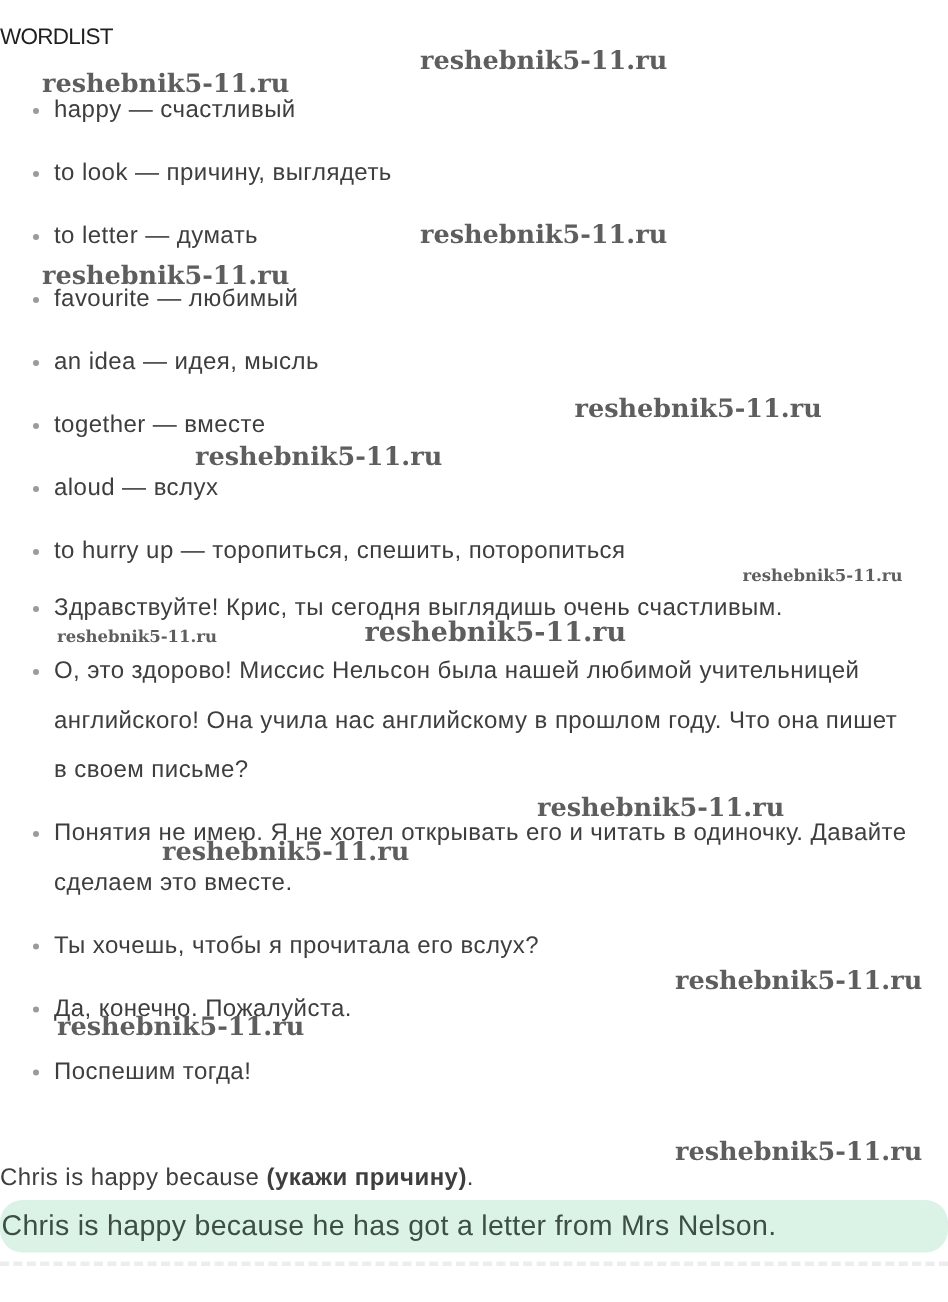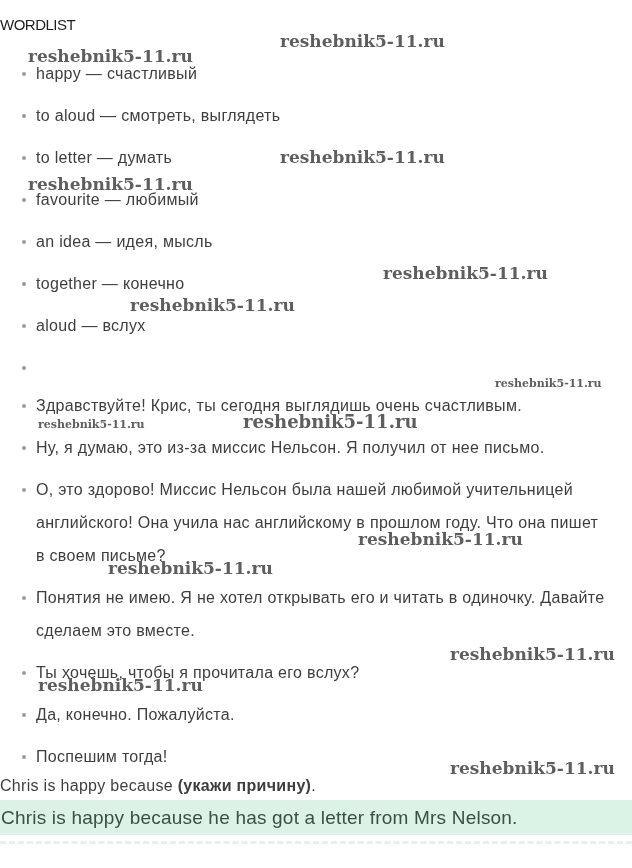--- a/index.html
+++ b/index.html
@@ -104,63 +104,60 @@
 <div class="heading">WORDLIST</div>
 
 <div class="wordlist">
   <div class="li">
     <span class="bullet"></span>
     <span class="li-text">happy — счастливый</span>
   </div>
 
   <div class="li">
     <span class="bullet"></span>
-    <span class="li-text">to aloud — смотреть, выглядеть</span>
+    <span class="li-text">to look — причину, выглядеть</span>
   </div>
 
   <div class="li">
     <span class="bullet"></span>
     <span class="li-text">to letter — думать</span>
   </div>
 
   <div class="li">
     <span class="bullet"></span>
     <span class="li-text">favourite — любимый</span>
   </div>
 
   <div class="li">
     <span class="bullet"></span>
     <span class="li-text">an idea — идея, мысль</span>
   </div>
 
   <div class="li">
     <span class="bullet"></span>
-    <span class="li-text">together — конечно</span>
+    <span class="li-text">together — вместе</span>
   </div>
 
   <div class="li">
     <span class="bullet"></span>
     <span class="li-text">aloud — вслух</span>
   </div>
 
   <div class="li">
     <span class="bullet"></span>
+    <span class="li-text">to hurry up — торопиться, спешить, поторопиться</span>
   </div>
 </div>
 
 <div class="dialogue">
   <div class="li">
     <span class="bullet"></span>
     <span class="li-text">Здравствуйте! Крис, ты сегодня выглядишь очень счастливым.</span>
   </div>
 
-  <div class="li">
-    <span class="bullet"></span>
-    <span class="li-text">Ну, я думаю, это из-за миссис Нельсон. Я получил от нее письмо.</span>
-  </div>
 
   <div class="li">
     <span class="bullet"></span>
     <span class="li-text">О, это здорово! Миссис Нельсон была нашей любимой учительницей английского! Она учила нас английскому в прошлом году. Что она пишет в своем письме?</span>
   </div>
 
   <div class="li">
     <span class="bullet"></span>
     <span class="li-text">Понятия не имею. Я не хотел открывать его и читать в одиночку. Давайте сделаем это вместе.</span>
   </div>
@@ -176,21 +173,21 @@
   </div>
 
   <div class="li">
     <span class="bullet"></span>
     <span class="li-text">Поспешим тогда!</span>
   </div>
 </div>
 
 <div class="task-line"><span>Chris is happy because </span><span class="bold">(укажи причину)</span><span>.</span></div>
 
-<div class="answer-band" style="background: rgb(218, 243, 230);">
+<div class="answer-band" style="background: rgb(218, 243, 230); border-radius: 15px;">
   <div class="answer-text" style="color: rgb(61, 79, 69);">Chris is happy because he has got a letter from Mrs Nelson.</div>
 </div>
 
 <div class="bottom-rule"></div>
 
 <div id="wm-layer">
     <span class="wm" style="left: 280px; top: 31px; font-size: 17px; color: rgb(94, 94, 94);">reshebnik5-11.ru</span>
     <span class="wm" style="left: 28px; top: 46px; font-size: 17px; color: rgb(94, 94, 94);">reshebnik5-11.ru</span>
     <span class="wm" style="left: 280px; top: 147px; font-size: 17px; color: rgb(94, 94, 94);">reshebnik5-11.ru</span>
     <span class="wm" style="left: 28px; top: 174px; font-size: 17px; color: rgb(94, 94, 94);">reshebnik5-11.ru</span>

